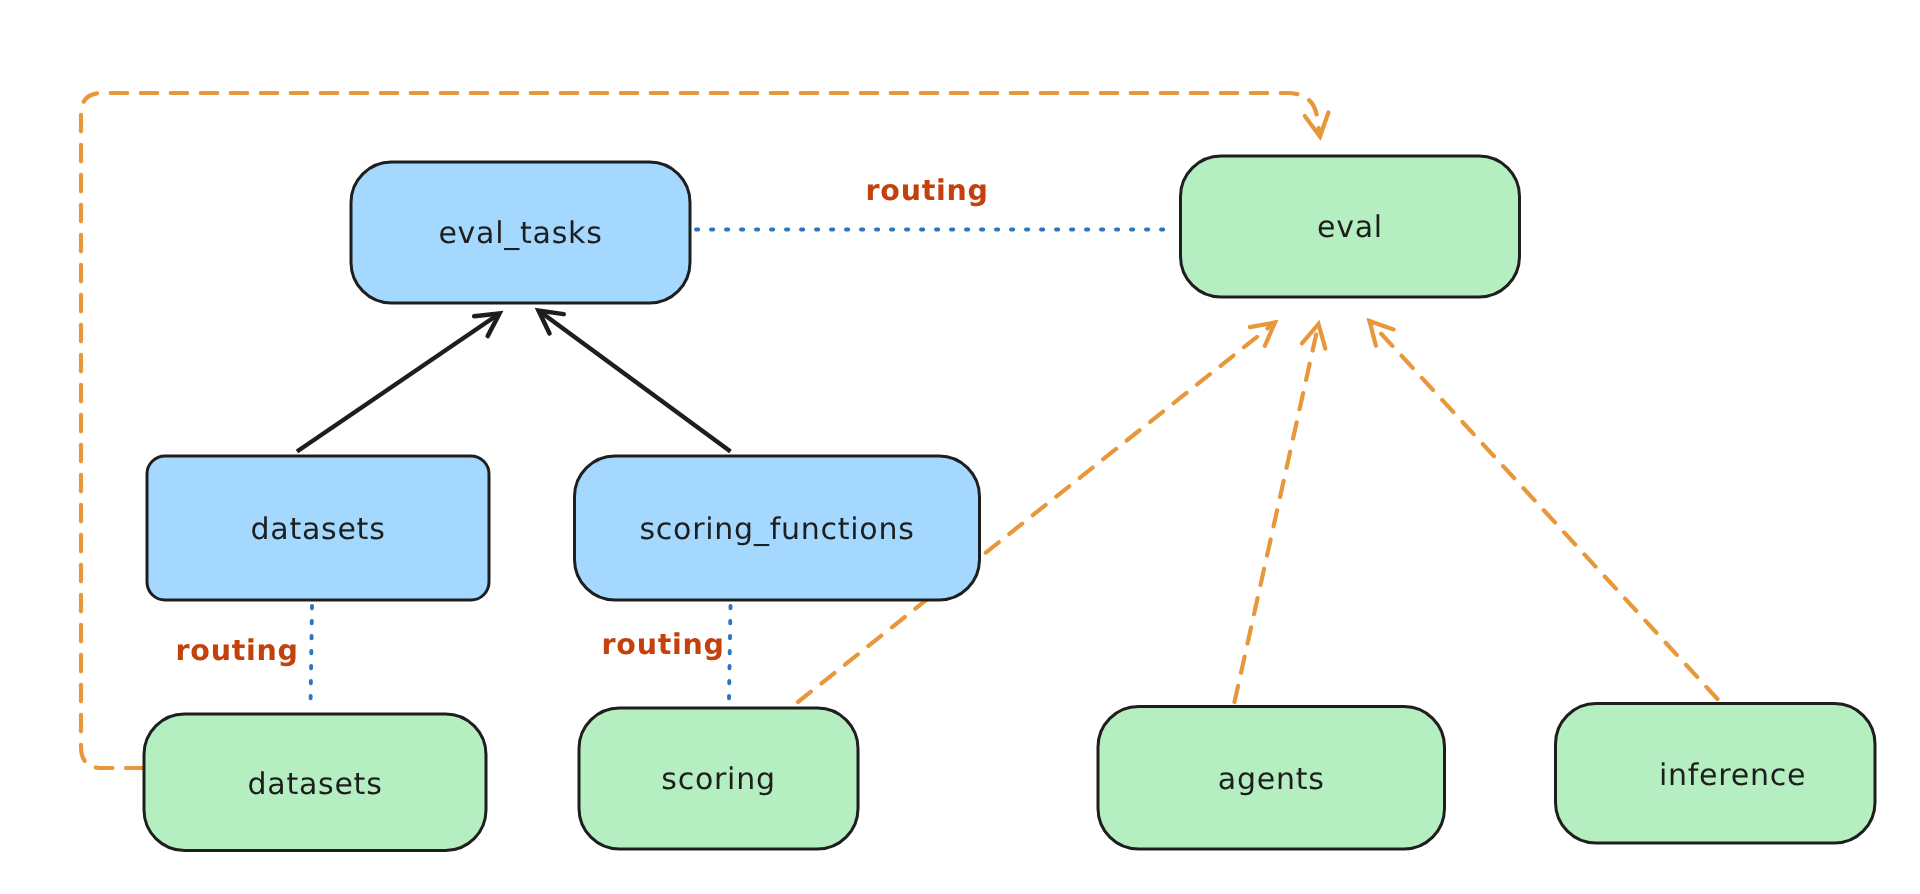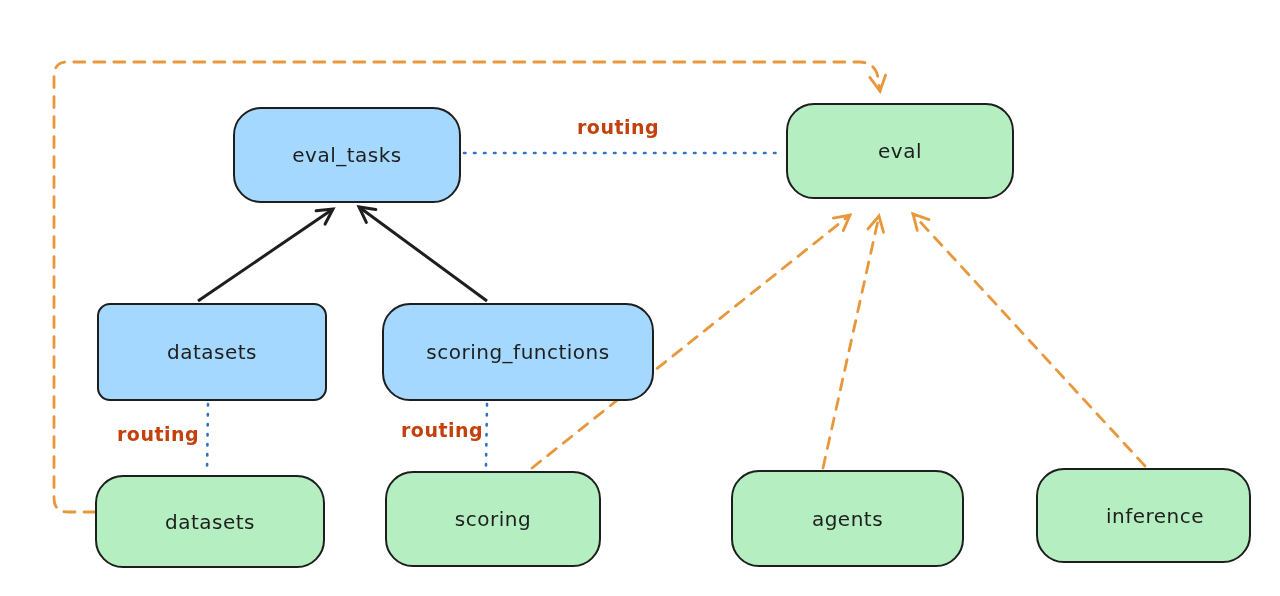--- a/index.html
+++ b/index.html
@@ -95,21 +95,21 @@
   </div>
 
   <div class="node" style="left: 382px; top: 303px; width: 272px; height: 98px; background: rgb(165, 216, 255);">
     <span class="node-label">scoring_functions</span>
   </div>
 
   <div class="node" style="left: 95px; top: 475px; width: 230px; height: 93px; background: rgb(181, 238, 192);">
     <span class="node-label">datasets</span>
   </div>
 
-  <div class="node" style="left: 385px; top: 471px; width: 216px; height: 96px; background: rgb(181, 238, 192);">
+  <div class="node" style="left: 385px; top: 471px; width: 188px; height: 96px; background: rgb(181, 238, 192);">
     <span class="node-label">scoring</span>
   </div>
 
   <div class="node" style="left: 712px; top: 470px; width: 233px; height: 97px; background: rgb(181, 238, 192); margin-left: 19px;">
     <span class="node-label">agents</span>
   </div>
 
   <div class="node" style="left: 1036px; top: 468px; width: 215px; height: 95px; background: rgb(181, 238, 192); padding-left: 23px;">
     <span class="node-label">inference</span>
   </div>

